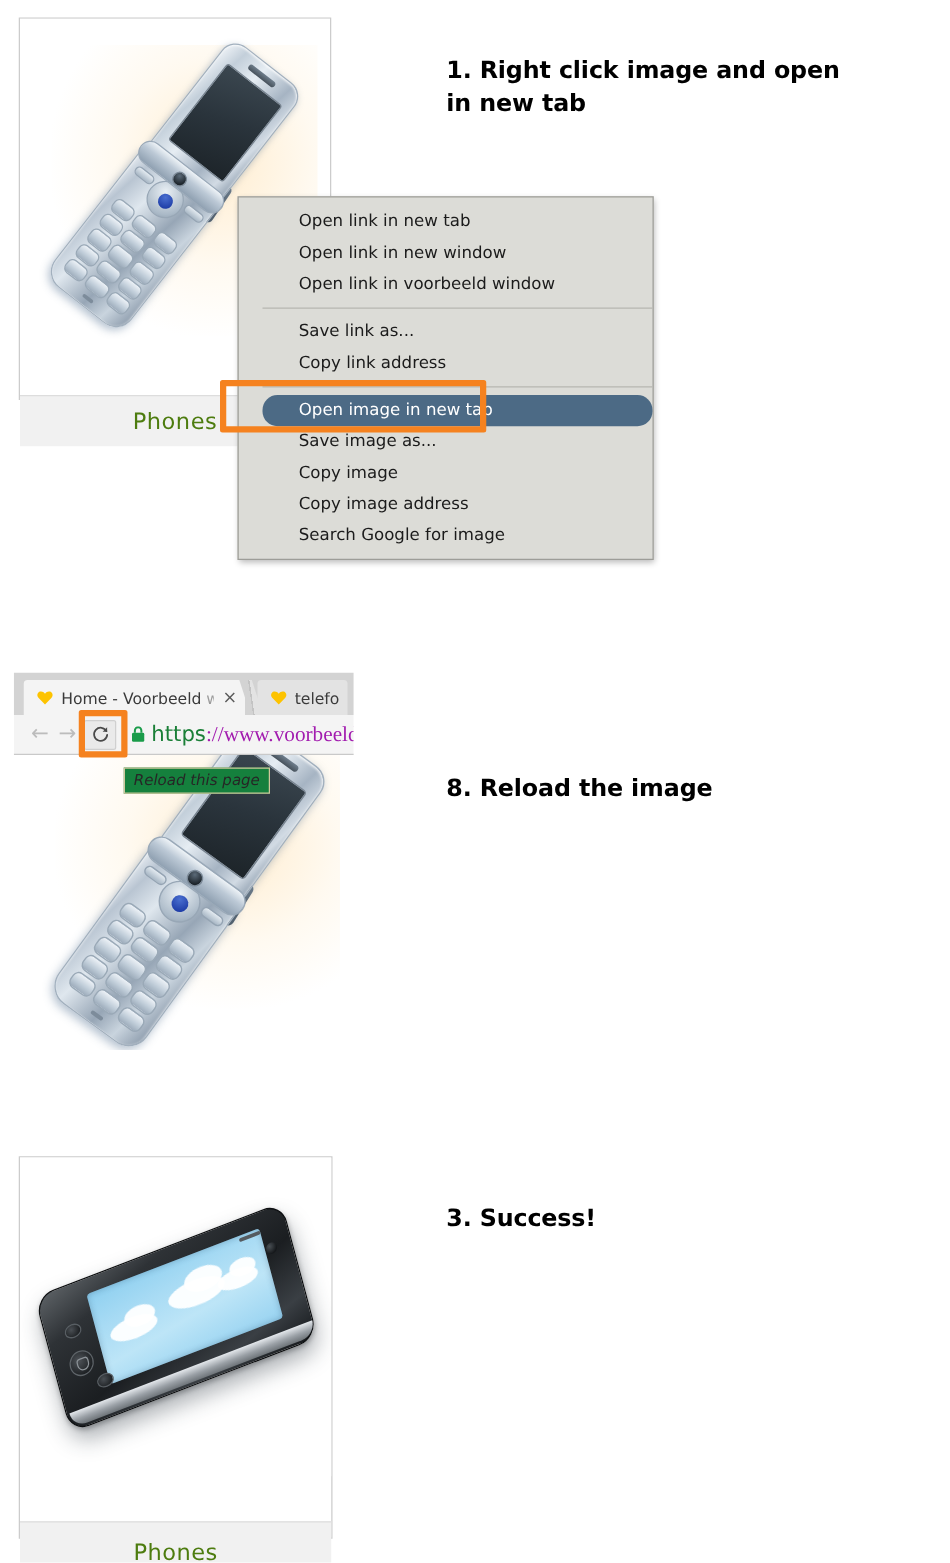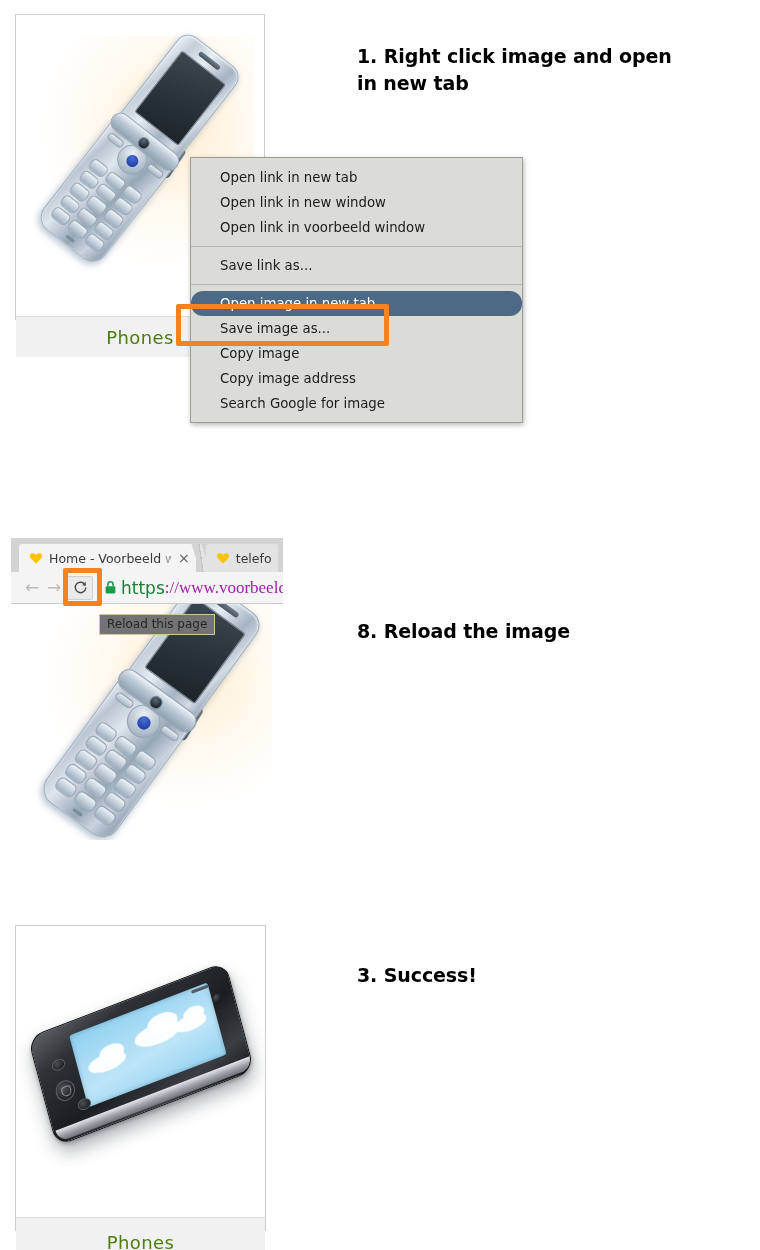--- a/index.html
+++ b/index.html
@@ -268,21 +268,21 @@
     left: 190px;
     top: 157px;
     width: 333px;
     background: #dcdcd7;
     border: 1px solid #9d9d98;
     box-shadow: 1px 2px 5px rgba(0,0,0,0.28);
     padding: 7px 0 0 0;
     font-size: 13.3px;
     color: #1b1b1b;
   }
-  .menu-group { padding: 0 0 6px 0; }
+  .menu-group { padding: 0 0 6px 0; margin-left: 19px; }
   .menu-group + .menu-group { border-top: 1px solid #b6b6b1; padding-top: 6px; }
   .menu-item {
     height: 25px;
     line-height: 25px;
     padding: 0 12px 0 29px;
     display: flex;
     align-items: center;
     justify-content: space-between;
     white-space: nowrap;
   }
@@ -383,26 +383,27 @@
     overflow: hidden;
   }
   .lock-icon { margin-right: 5px; flex: 0 0 auto; }
   .url-scheme { color: #1a7f37; }
   .url-rest { color: #a21caf; font-family: Liberation Serif, serif; }
 
   .tooltip {
     position: absolute;
     left: 99px;
     top: 614px;
-    background: #737373;
+    background: #15803d;
     border: 1px solid #cfc79c;
     font-size: 12px;
     color: #262626;
     padding: 2px 7px 3px 7px;
     white-space: nowrap;
+    font-style: italic;
   }
 
   .browser-viewport {
     position: relative;
     height: 236px;
     background: #ffffff;
     overflow: hidden;
   }
 
   
@@ -475,20 +476,23 @@
         <span>Open link in new window</span>
       </div>
       <div class="menu-item">
         <span>Open link in voorbeeld window</span>
       </div>
     </div>
 
     <div class="menu-group">
       <div class="menu-item">
         <span>Save link as...</span>
+      </div>
+      <div class="menu-item">
+        <span>Copy link address</span>
       </div>
     </div>
 
     <div class="menu-group">
       <div class="menu-item highlighted">
         <span>Open image in new tab</span>
       </div>
       <div class="menu-item">
         <span>Save image as...</span>
       </div>

